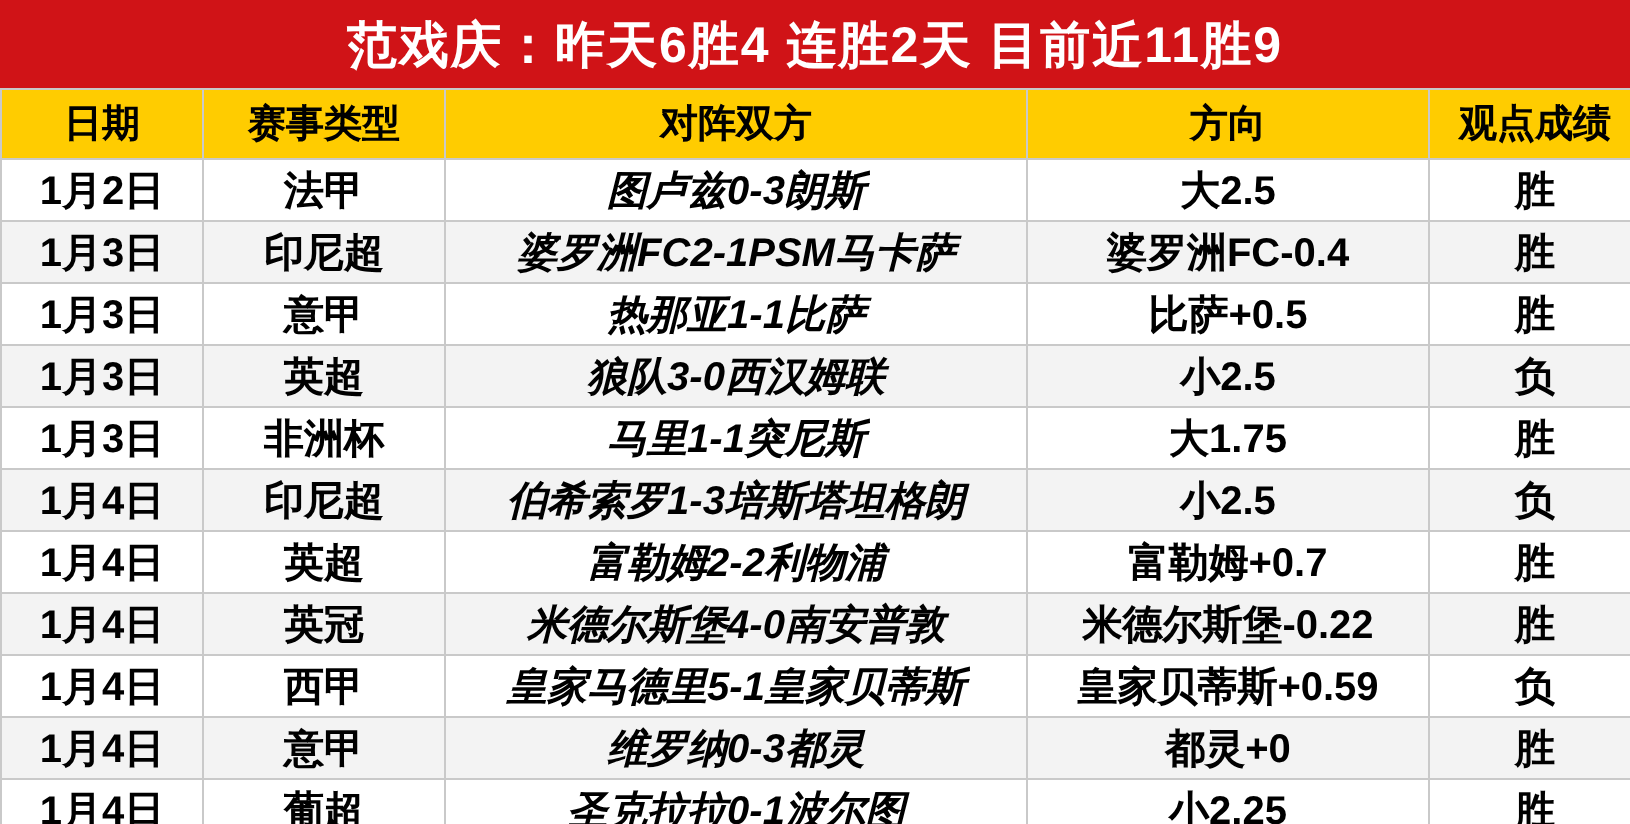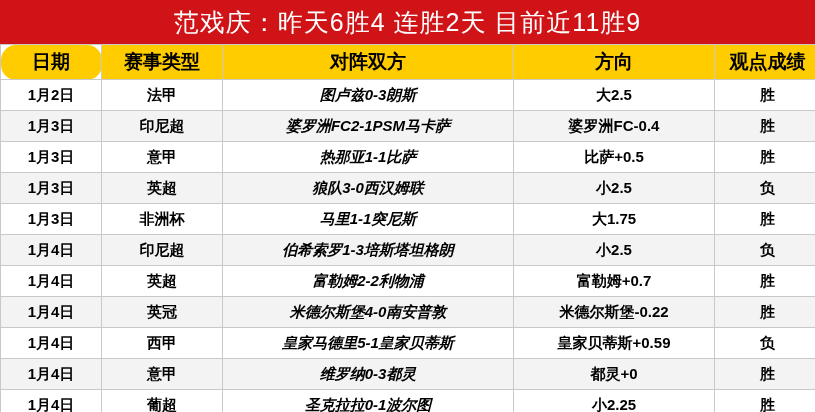--- a/index.html
+++ b/index.html
@@ -16,21 +16,21 @@
     position: relative;
     background: #ffffff;
     box-sizing: border-box;
     overflow: hidden;
   }
   .title-bar {
     height: 44px;
     background: #d01317;
     color: #ffffff;
     font-size: 25px;
-    font-weight: normal;
+    font-weight: bold;
     display: flex;
     align-items: center;
     justify-content: center;
     letter-spacing: 1px;
     white-space: nowrap;
   }
   table.grid {
     width: 815px;
     border-collapse: collapse;
     table-layout: fixed;
@@ -44,33 +44,33 @@
     color: #000000;
   }
   thead th {
     background: #ffcc00;
     height: 34px;
     font-size: 19px;
     border-color: #c9a300;
   }
   tbody td {
     height: 30px;
-    font-size: 15px;
+    font-size: 20px;
     background: #ffffff;
     margin-left: 28px;
   }
   tbody tr:nth-child(even) td {
     background: #f3f3f3;
   }
   td.col-date { width: 100px; }
   td.col-league { width: 120px; }
   td.col-match { width: 290px; font-style: italic; }
   td.col-dir { width: 200px; }
   td.col-result { width: 105px; }
-  th.col-date { width: 100px; border-radius: 15px; }
+  th.col-date { width: 100px; }
   th.col-league { width: 120px; font-family: Liberation Mono, monospace; }
   th.col-match { width: 290px; font-family: Liberation Serif, serif; }
   th.col-dir { width: 200px; font-family: Liberation Mono, monospace; }
   th.col-result { width: 105px; }
   .win { color: #e01b1b; }
   .lose { color: #000000; }
 </style>
 </head>
 <body>
 

